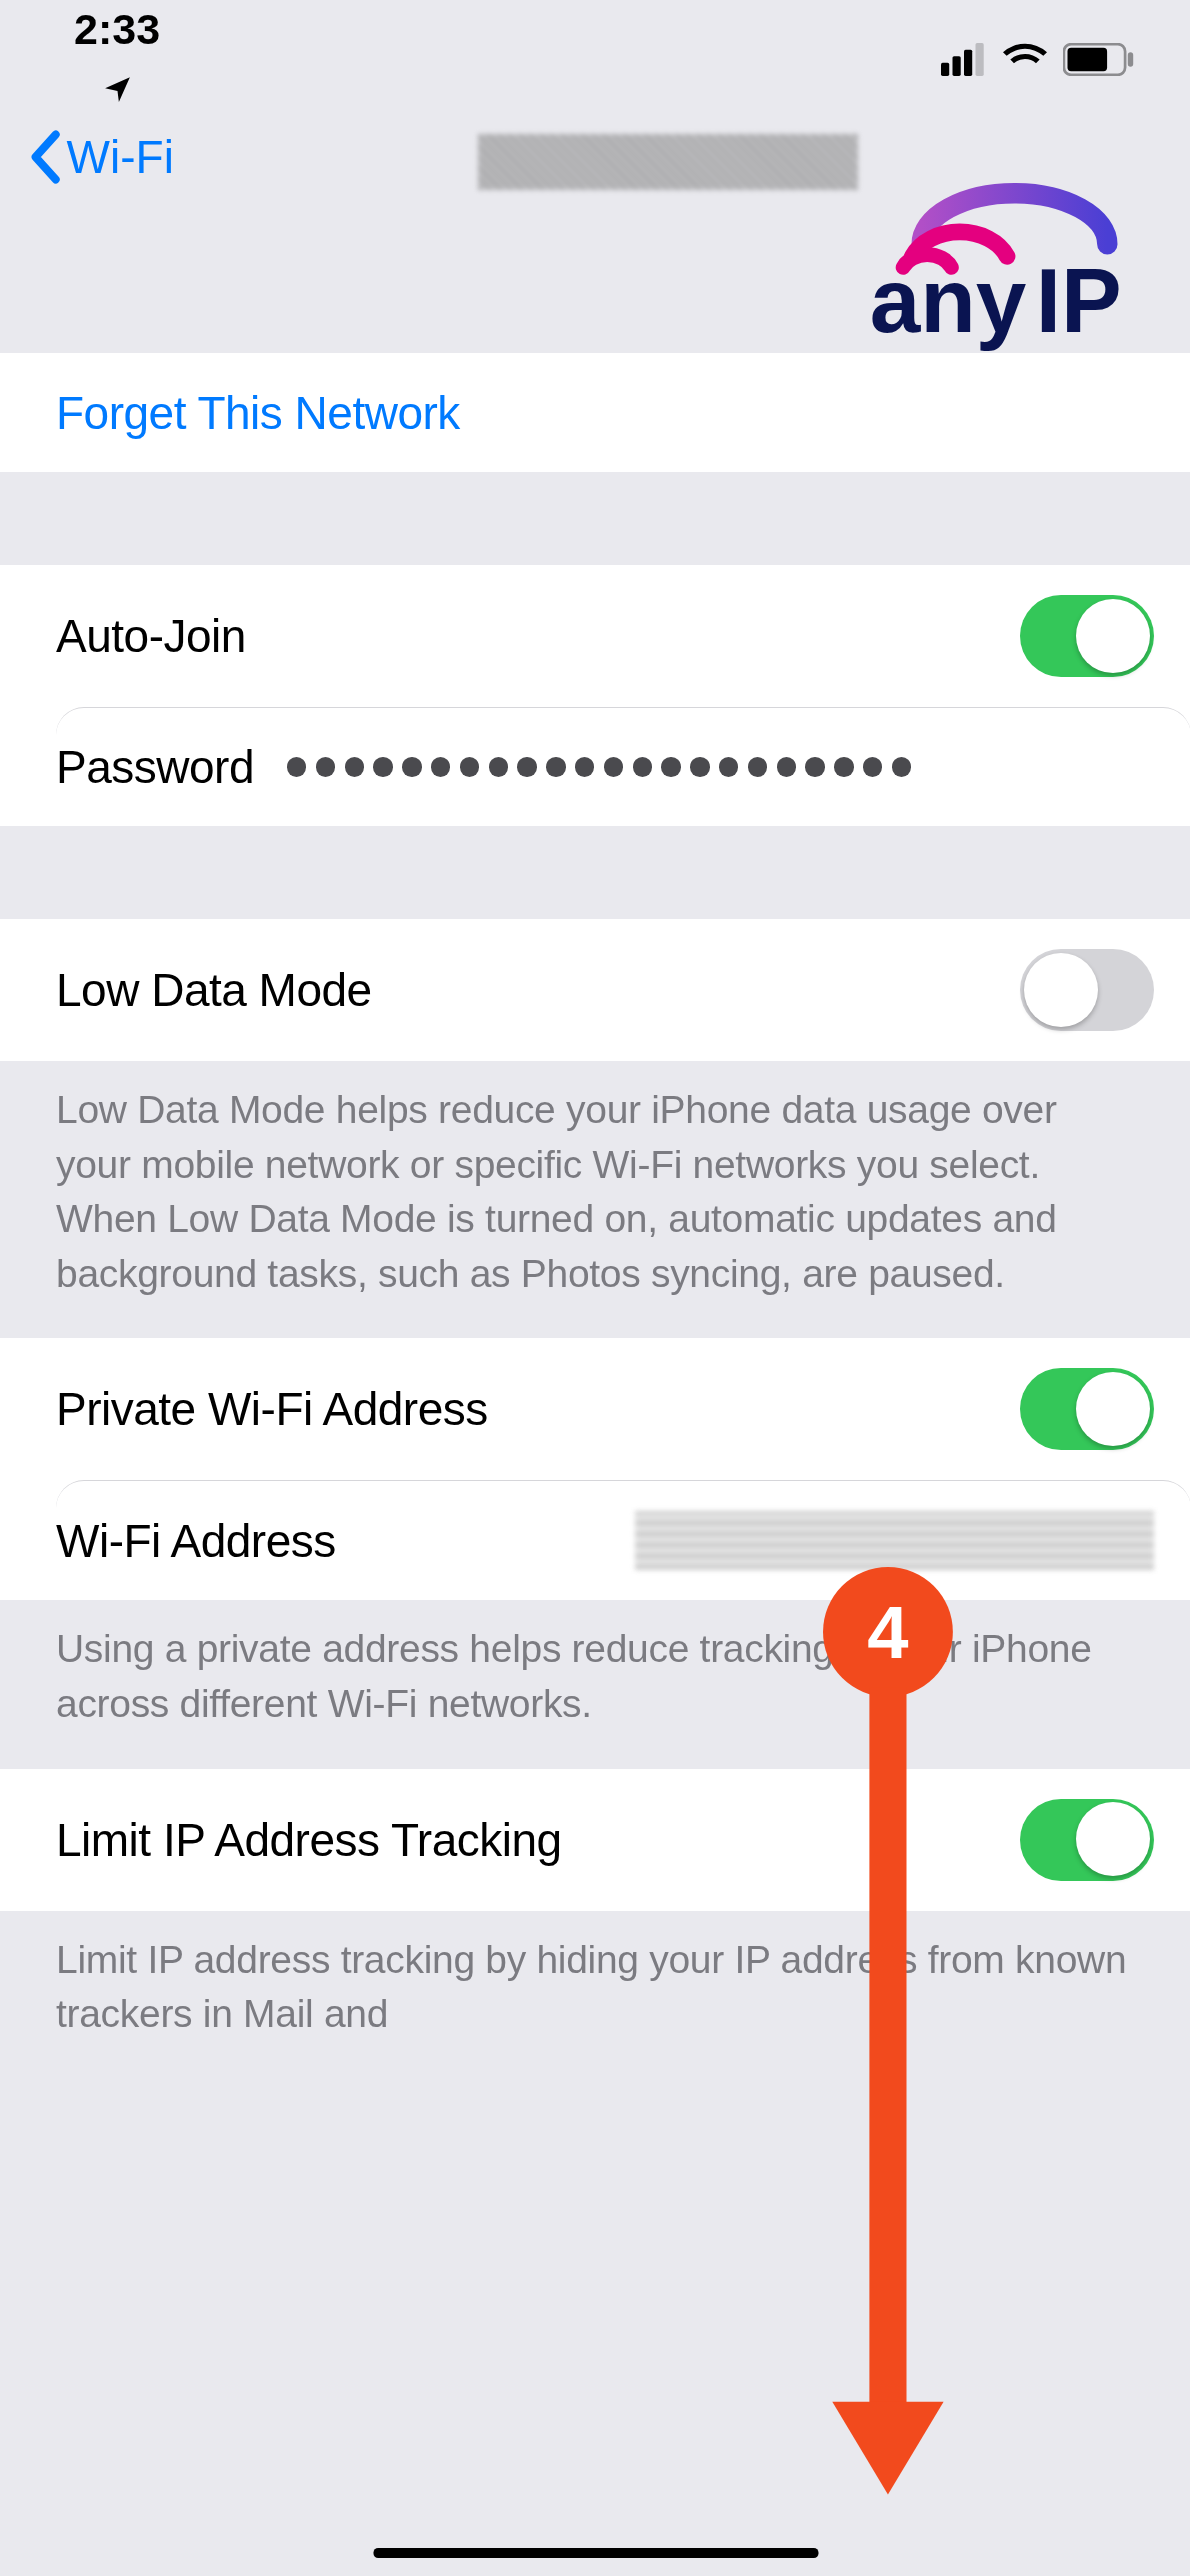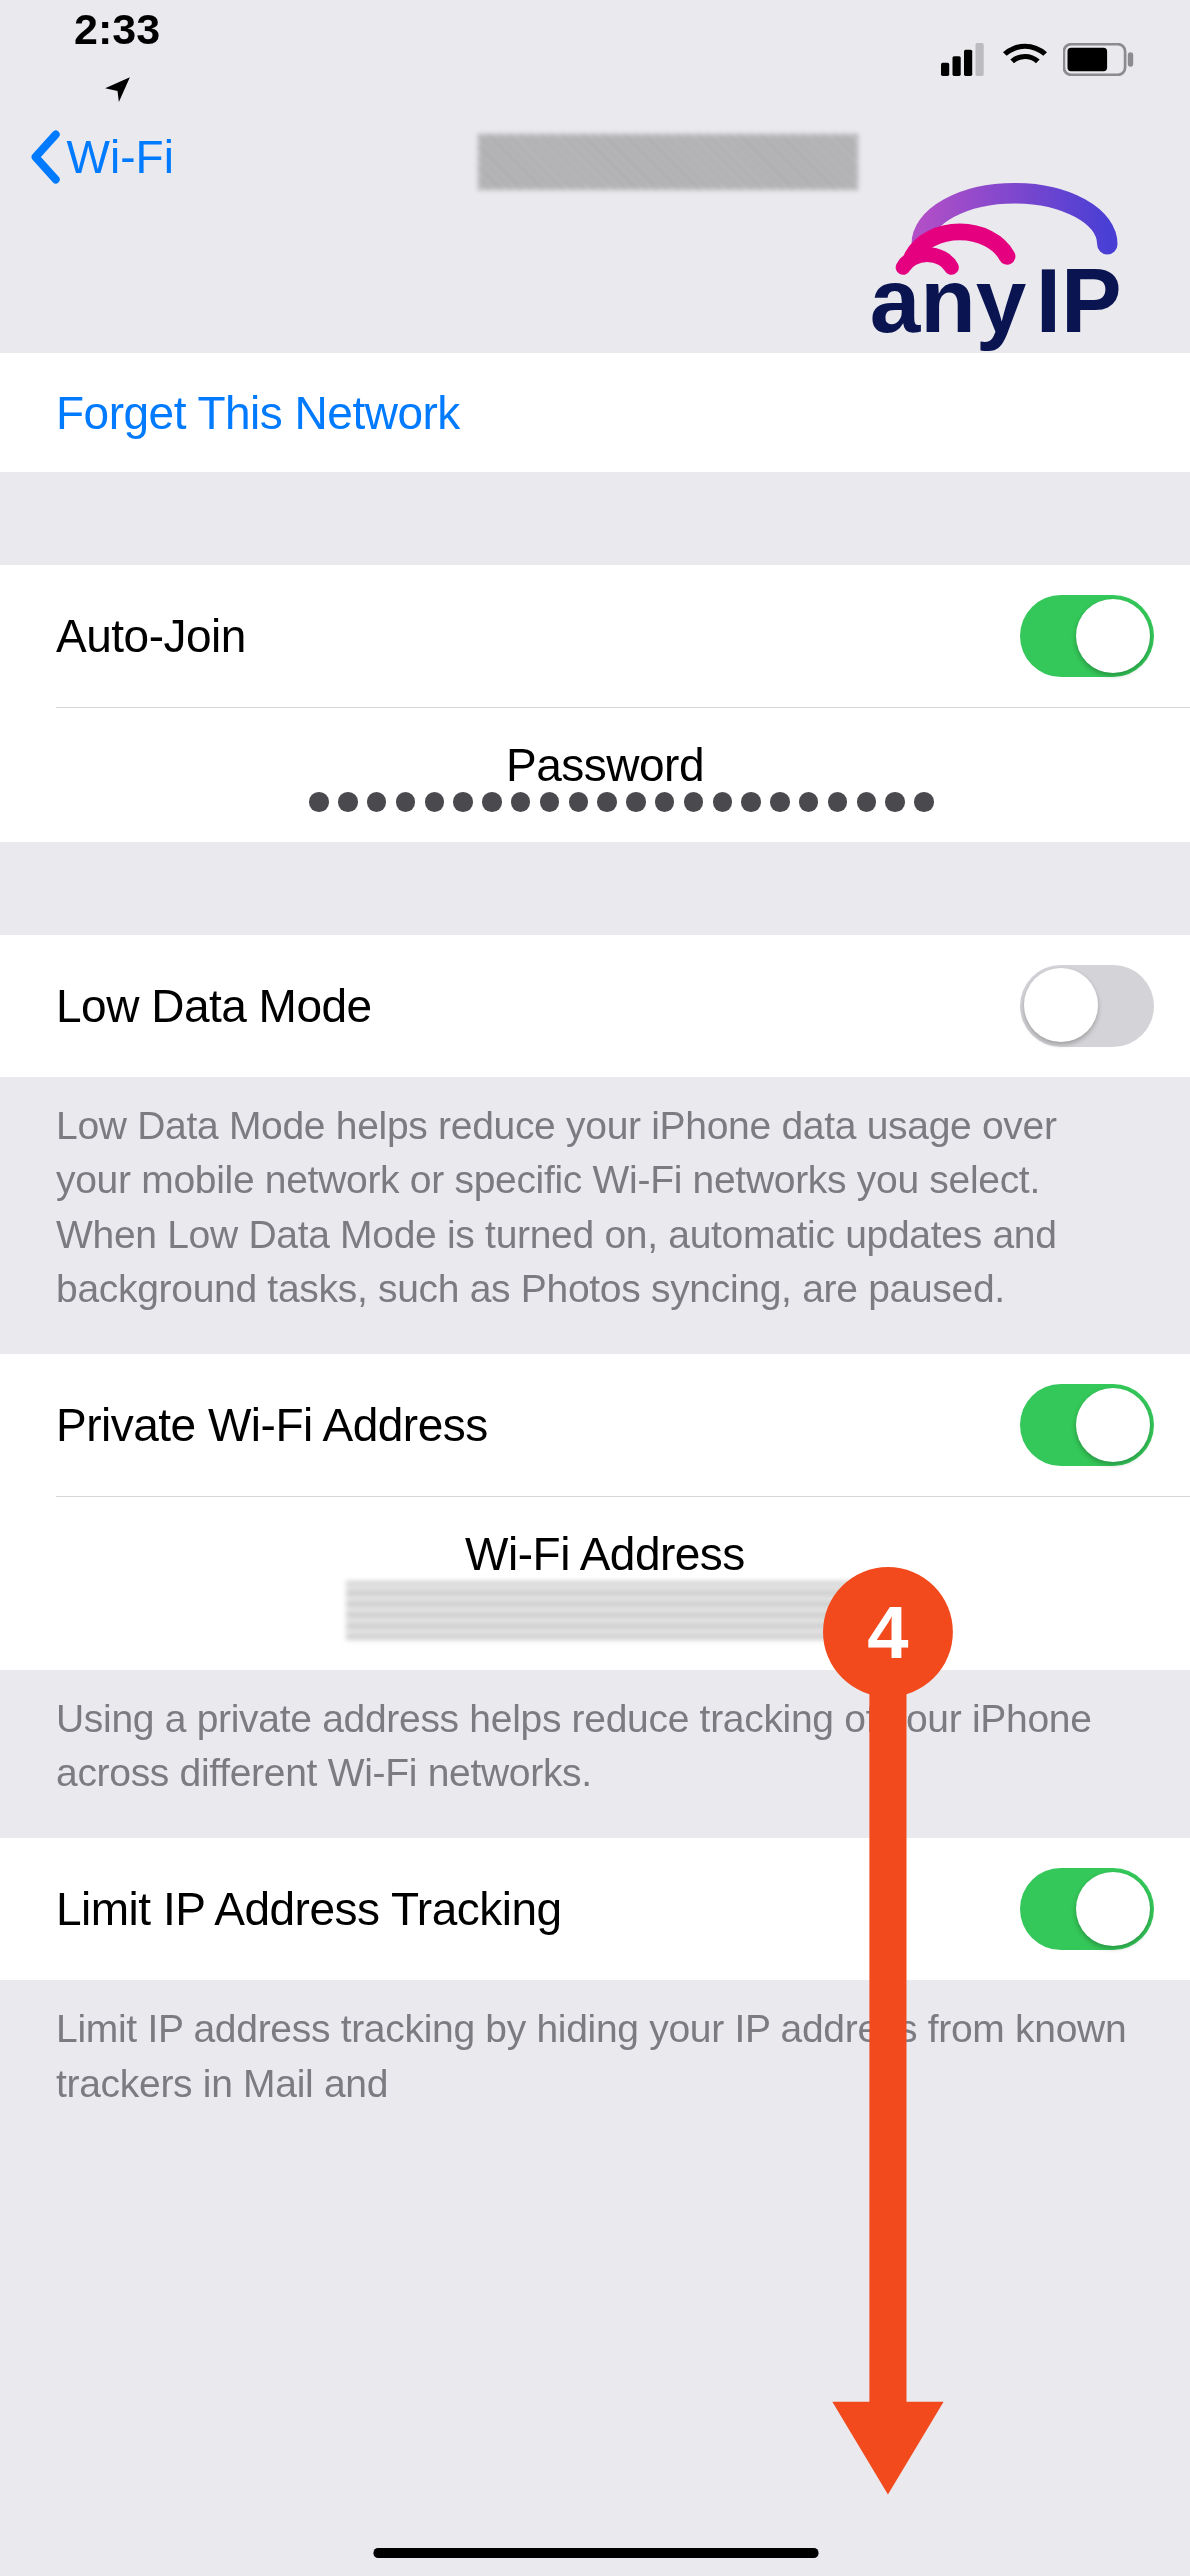--- a/index.html
+++ b/index.html
@@ -54,22 +54,23 @@
   .logo-wrap { position: absolute; right: 28px; top: 156px; }
   .logo-wrap svg { width: 297px; height: 195px; }
 
   
   .group { background: #fff; }
   .row {
     display: flex; align-items: center;
     padding: 30px 37px 30px 56px;
     font-size: 46px;
     min-height: 119px;
-  }
-  .row + .row { border-top: 0.9px solid #d6d6da; margin-left: 56px; padding-left: 0; flex-direction: column; }
+    border-radius: 28px;
+  }
+  .row + .row { border-top: 0.9px solid #d6d6da; margin-left: 56px; padding-left: 0; }
   .row + .row .label { padding-left: 0; }
   .label { font-size: 46px; letter-spacing: -0.5px; }
   .blue  { color: #007aff; }
   .grow  { flex: 1; }
   .footer {
     padding: 22px 60px 37px 56px;
     font-size: 39px;
     color: #7b7b81;
     line-height: 1.4;
     letter-spacing: -0.3px;

